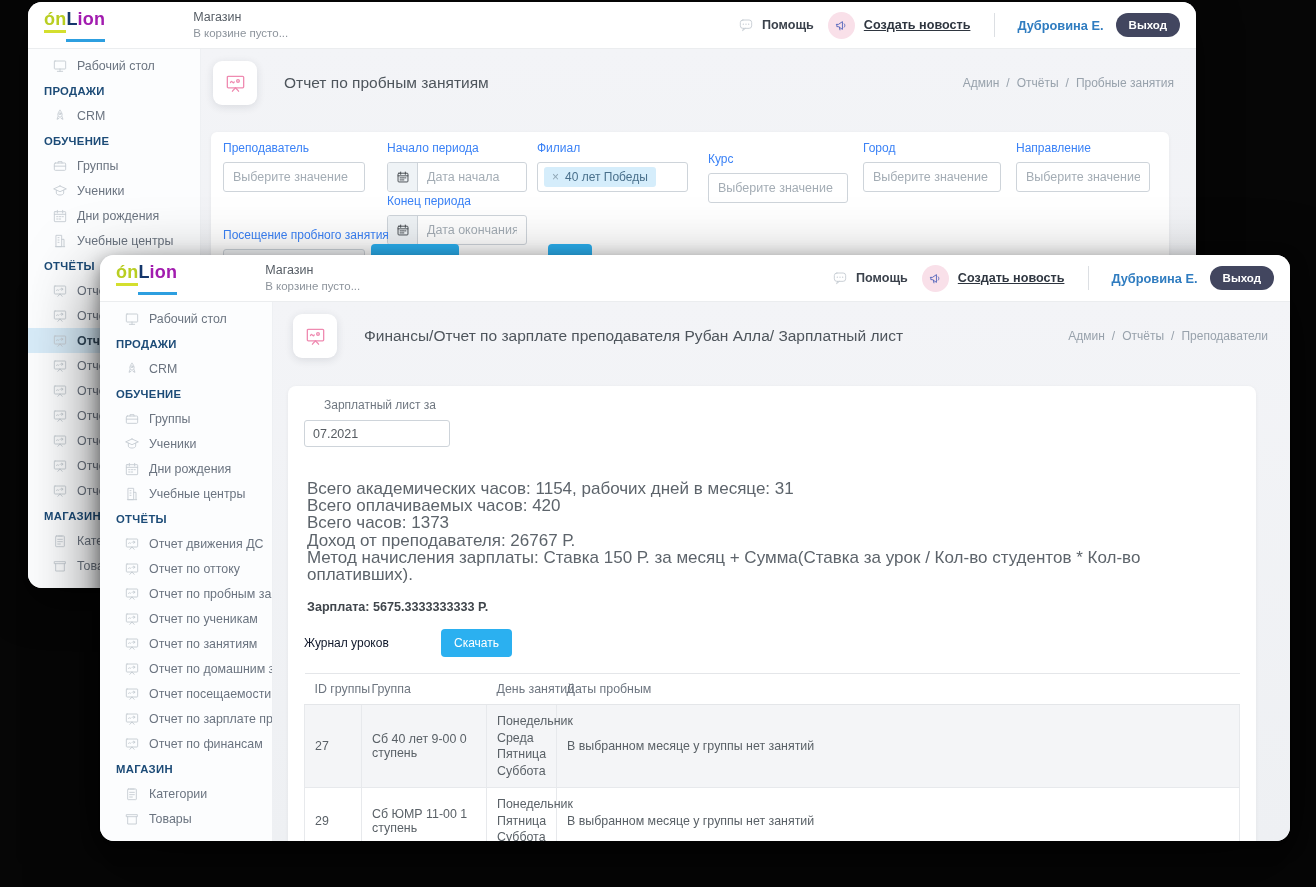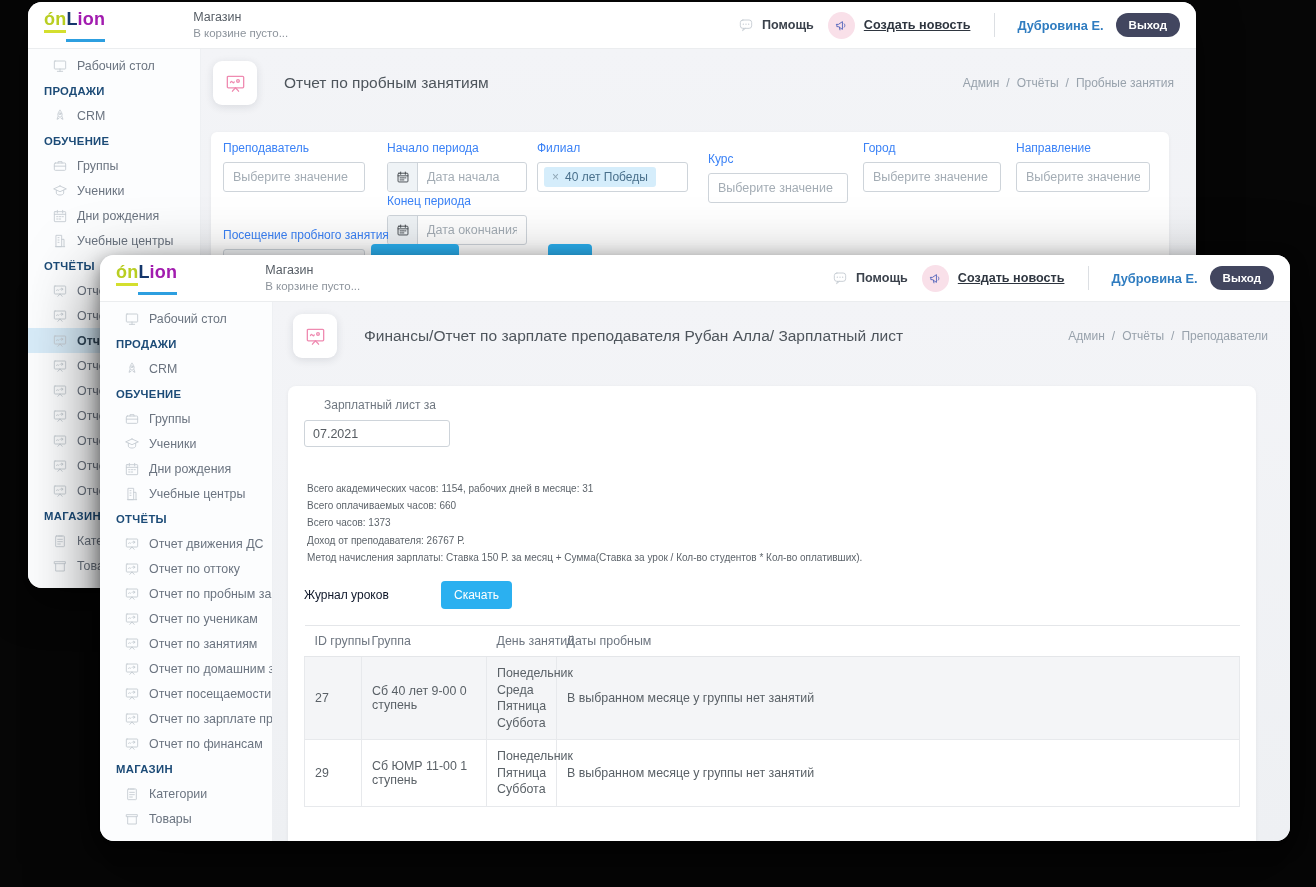--- a/index.html
+++ b/index.html
@@ -69,21 +69,21 @@
   #f-branch{left:326px;top:9px;width:151px}   #f-course{left:497px;top:20px;width:140px}
   #f-city{left:652px;top:9px;width:138px}     #f-dir{left:805px;top:9px;width:134px}
   #f-end{left:176px;top:62px;width:140px}     #f-visit{left:12px;top:96px;width:142px}
   #btn-show{left:160px;top:112px;width:88px}  #btn-reset{left:337px;top:112px;width:44px}
   
   .pay-card{position:absolute;left:15px;top:84px;width:968px;bottom:0;background:#fff;
             border-radius:8px 8px 0 0;box-shadow:0 1px 4px rgba(0,0,0,.05);padding:10px 16px 0 16px;box-sizing:border-box}
   .pc-label{font-size:12px;color:#6f7780;margin:2px 0 8px 20px}
   .pc-input{width:128px;height:25px;border:1px solid #ced4da;border-radius:3px;padding:0 8px;
             font-size:12.5px;color:#555b61;outline:none;font-family:inherit}
-  .stats{margin:33px 0 0 3px;font-size:10px;color:#5d646b;line-height:17.2px}
+  .stats{margin:33px 0 0 3px;font-size:17px;color:#5d646b;line-height:17.2px}
   .salary{margin:17px 0 0 3px;font-weight:700;font-size:12.6px;color:#40464c}
   .journal{margin-top:15px;display:flex;align-items:center}
   .jl{font-size:12px;color:#0f172a;width:137px}
   .dl-btn{background:#2bb0f0;color:#fff;font-size:12px;border:none;border-radius:4px;padding:7px 13px;cursor:pointer;font-family:inherit}
   .gtable{margin-top:16px;width:100%;border-collapse:collapse;table-layout:fixed;font-size:12.4px;color:#5a6167}
   .gtable thead th{font-weight:400;color:#6e7680;text-align:left;padding:8px 10px;white-space:nowrap;
                    border-top:1px solid #e4e6e9;border-bottom:1px solid #e4e6e9;overflow:visible}
   .gtable tbody td{padding:8px 10px;border:1px solid #e7e9ec;vertical-align:middle}
   .gtable tbody tr:nth-child(odd){background:#f4f5f7}
   .days{white-space:pre-line;line-height:16.5px}
@@ -581,25 +581,26 @@
           <span class="crumb">Отчёты</span>
           <span>/</span>
           <span class="crumb">Преподаватели</span>
         </span>
       </div>
       <div class="pay-card">
         <div class="pc-label">Зарплатный лист за</div>
         <input class="pc-input" value="07.2021" style="">
         <div class="stats">
           <div>Всего академических часов: 1154, рабочих дней в месяце: 31</div>
-          <div>Всего оплачиваемых часов: 660</div>
+          <div>Всего оплачиваемых часов: 420</div>
           <div>Всего часов: 1373</div>
           <div>Доход от преподавателя: 26767 Р.</div>
           <div>Метод начисления зарплаты: Ставка 150 Р. за месяц + Сумма(Ставка за урок / Кол-во студентов * Кол-во оплативших).</div>
         </div>
+        <div class="salary">Зарплата: 5675.3333333333 Р.</div>
         <div class="journal">
           <span class="jl">Журнал уроков</span>
           <button class="dl-btn">Скачать</button>
         </div>
         <table class="gtable">
           <colgroup>
               <col style="width:57px">
               <col style="width:125px">
               <col style="width:70px">
               <col>

